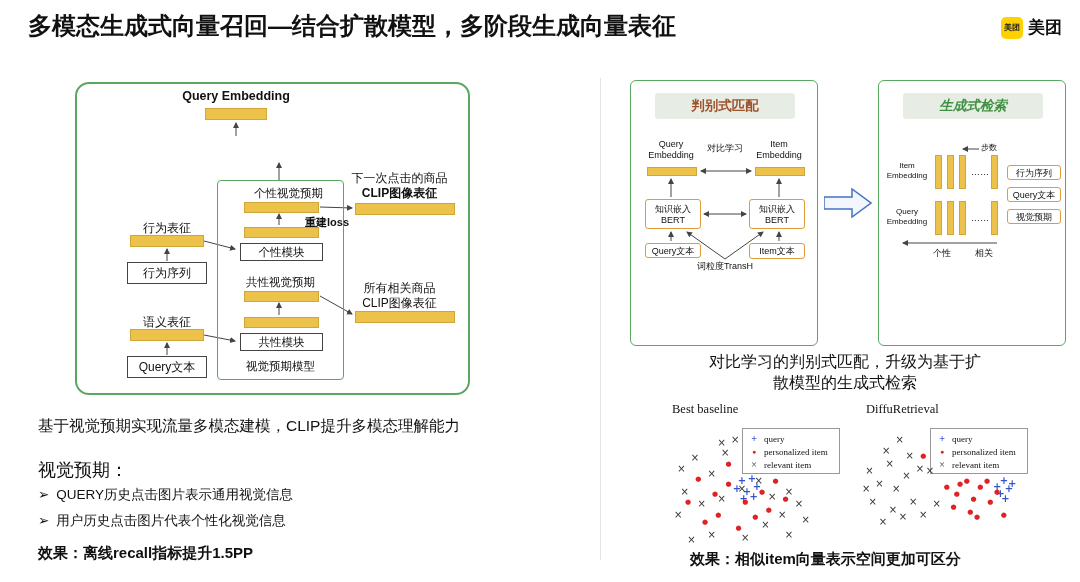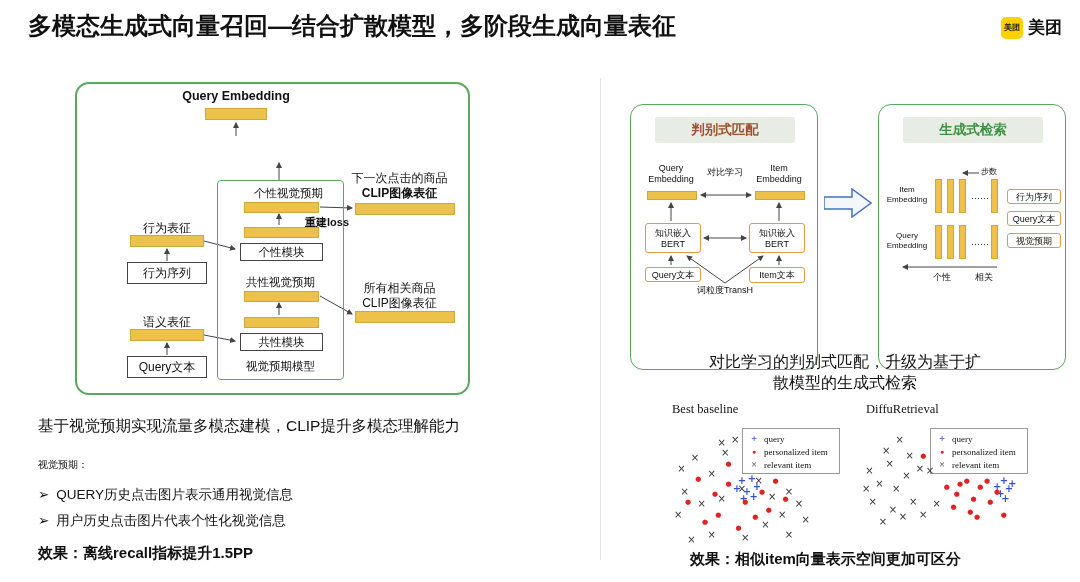--- a/index.html
+++ b/index.html
@@ -3,21 +3,21 @@
 <meta charset="utf-8">
 <style>
   html,body{margin:0;padding:0;}
   body{width:1080px;height:582px;background:#ffffff;font-family:"Liberation Sans",sans-serif;color:#111;position:relative;overflow:hidden;}
   .abs{position:absolute;box-sizing:border-box;}
   .ctr{text-align:center;}
   .pre{white-space:pre-line;}
   .bold{font-weight:bold;}
   .bar{background:#edc24a;border:1px solid #cfa637;}
   .gbox{border:2px solid #5aa75f;border-radius:14px;}
-  .gbox2{border:1.5px solid #5aa75f;border-radius:13px;margin-top:24px;}
+  .gbox2{border:1.5px solid #5aa75f;border-radius:6px;}
   .grect{border:1.2px solid #5aa75f;border-radius:4px;}
   .sbox{border:1px solid #444;background:#fff;text-align:center;}
   .obox{border:1px solid #e09b3d;border-radius:3px;background:#fff;text-align:center;}
   .caption{background:#e4e4e4;color:#333;text-align:center;border-radius:2px;padding-top:6px;font-size:11.5px;line-height:15px;}
   .hdr{background:#e7ece5;border-radius:3px;text-align:center;font-weight:bold;font-size:13.5px;line-height:26px;}
   svg.ov{position:absolute;left:0;top:0;pointer-events:none;}
   .marker{position:absolute;transform:translate(-50%,-50%);line-height:1;font-family:"DejaVu Sans",sans-serif;}
   .mq{font-size:10px;font-weight:bold;}
   .mp{font-size:7px;}
   .mr{font-size:10px;}
@@ -84,21 +84,21 @@
   <div class="abs ctr" style="left:250px;top:86px;width:145px;font-size:12px;">下一次点击的商品</div>
   <div class="abs ctr bold" style="left:250px;top:101px;width:145px;font-size:12px;">CLIP图像表征</div>
   <div class="abs bar" style="left:278px;top:119px;width:100px;height:12px;"></div>
   <div class="abs bold" style="left:228px;top:131px;font-size:11px;">重建loss</div>
   <div class="abs ctr" style="left:250px;top:196px;width:145px;font-size:12px;">所有相关商品</div>
   <div class="abs ctr" style="left:250px;top:211px;width:145px;font-size:12px;">CLIP图像表征</div>
   <div class="abs bar" style="left:278px;top:227px;width:100px;height:12px;"></div>
 </div>
 
 <div class="abs" style="left:38px;top:416px;font-size:15.5px;">基于视觉预期实现流量多模态建模，CLIP提升多模态理解能力</div>
-<div class="abs" style="left:38px;top:458px;font-size:10px;text-align:center;">视觉预期：</div>
+<div class="abs" style="left:38px;top:458px;font-size:18px;text-align:center;">视觉预期：</div>
 <div class="abs" style="left:38px;top:486px;font-size:13.5px;display:flex;gap:7px;">
   <span>➢</span>
   <span>QUERY历史点击图片表示通用视觉信息</span>
 </div>
 <div class="abs" style="left:38px;top:512px;font-size:13.5px;display:flex;gap:7px;">
   <span>➢</span>
   <span>用户历史点击图片代表个性化视觉信息</span>
 </div>
 <div class="abs bold" style="left:38px;top:544px;font-size:15px;">效果：离线recall指标提升1.5PP</div>
 
@@ -142,21 +142,21 @@
 <div class="abs gbox2" style="left:878px;top:80px;width:188px;height:266px;">
   <svg class="ov" width="188" height="266" viewBox="0 0 188 266">
     <defs>
       <marker id="ah3" markerWidth="7" markerHeight="7" refX="5" refY="3" orient="auto-start-reverse">
         <path d="M0,0 L6,3 L0,6 z" fill="#444"></path>
       </marker>
     </defs>
     <line x1="100" y1="68" x2="84" y2="68" stroke="#444" stroke-width="1" marker-end="url(#ah3)"></line>
     <line x1="118" y1="162" x2="24" y2="162" stroke="#444" stroke-width="1" marker-end="url(#ah3)"></line>
   </svg>
-  <div class="abs hdr" style="left:24px;top:12px;width:140px;height:26px;color:#3f9142;">生成式检索</div>
+  <div class="abs hdr" style="left:24px;top:12px;width:140px;height:26px;color:#3f9142;font-style:italic;">生成式检索</div>
   <div class="abs s8" style="left:102px;top:62px;">步数</div>
 
   <div class="abs ctr pre s8" style="left:2px;top:80px;width:52px;">Item
 Embedding</div>
   <div class="abs bar" style="left:56px;top:74px;width:7px;height:34px;"></div>
   <div class="abs bar" style="left:68px;top:74px;width:7px;height:34px;"></div>
   <div class="abs bar" style="left:80px;top:74px;width:7px;height:34px;"></div>
   <div class="abs s9" style="left:92px;top:86px;">……</div>
   <div class="abs bar" style="left:112px;top:74px;width:7px;height:34px;"></div>
 

